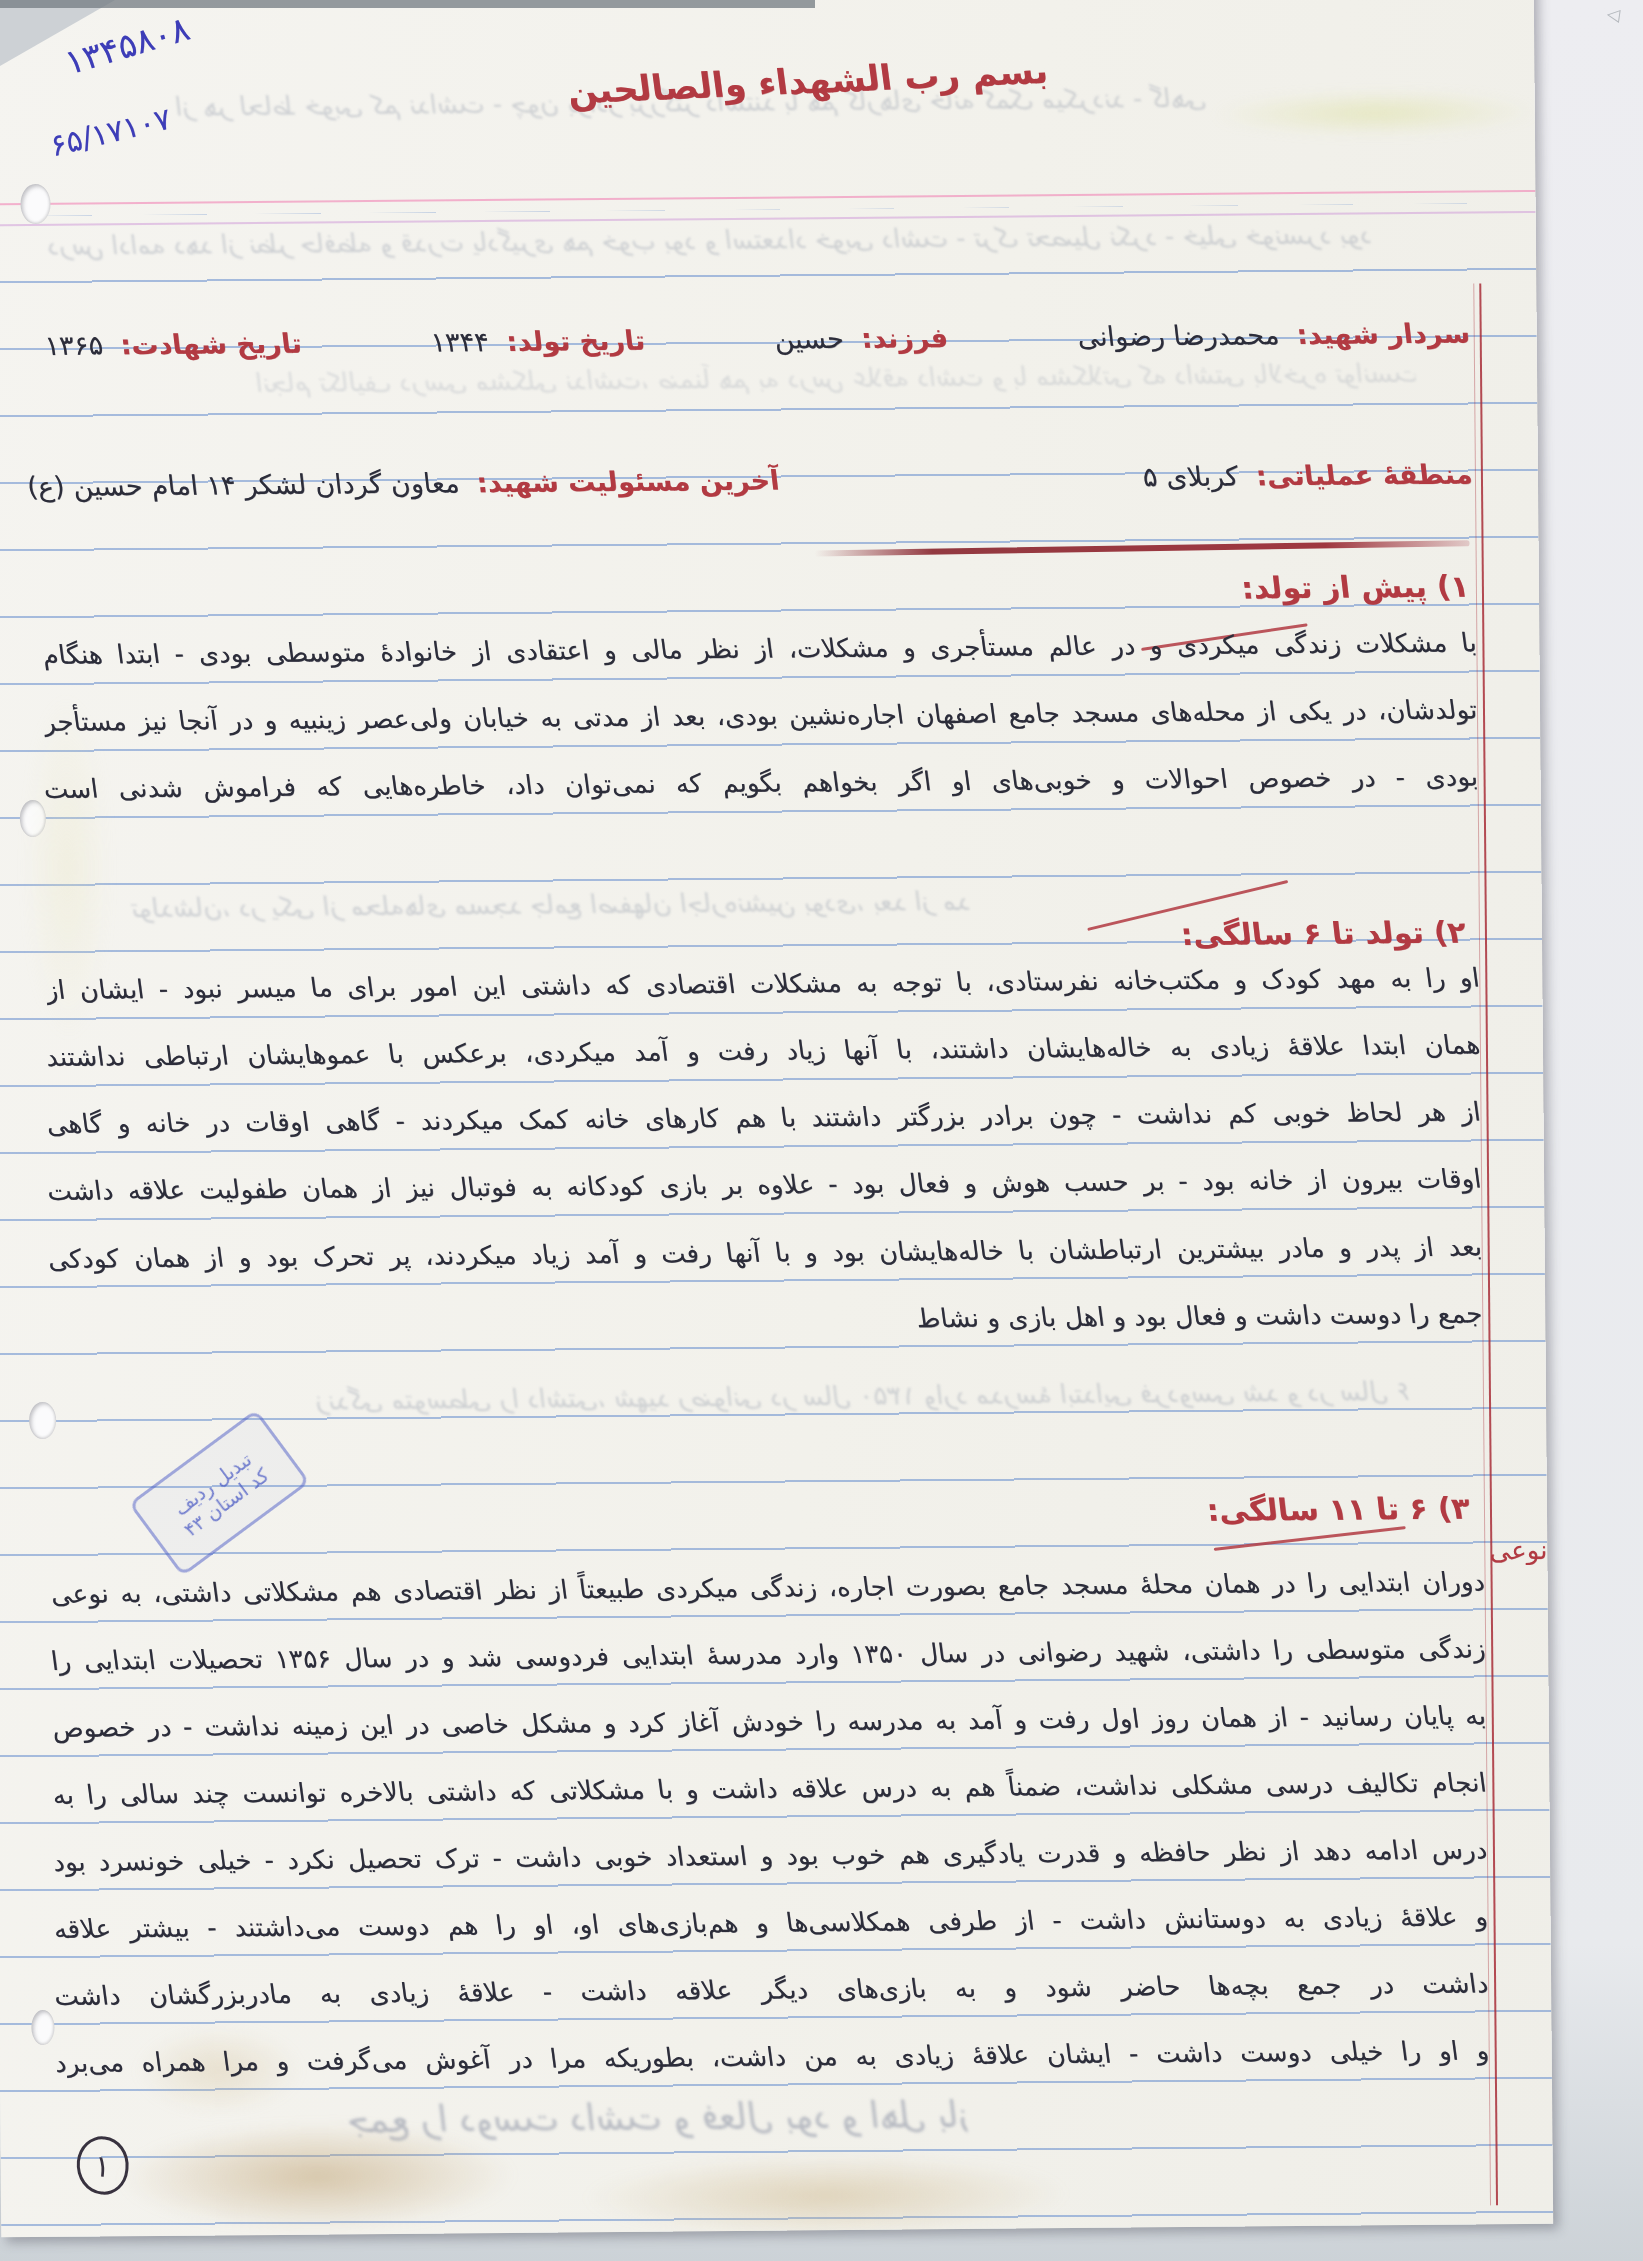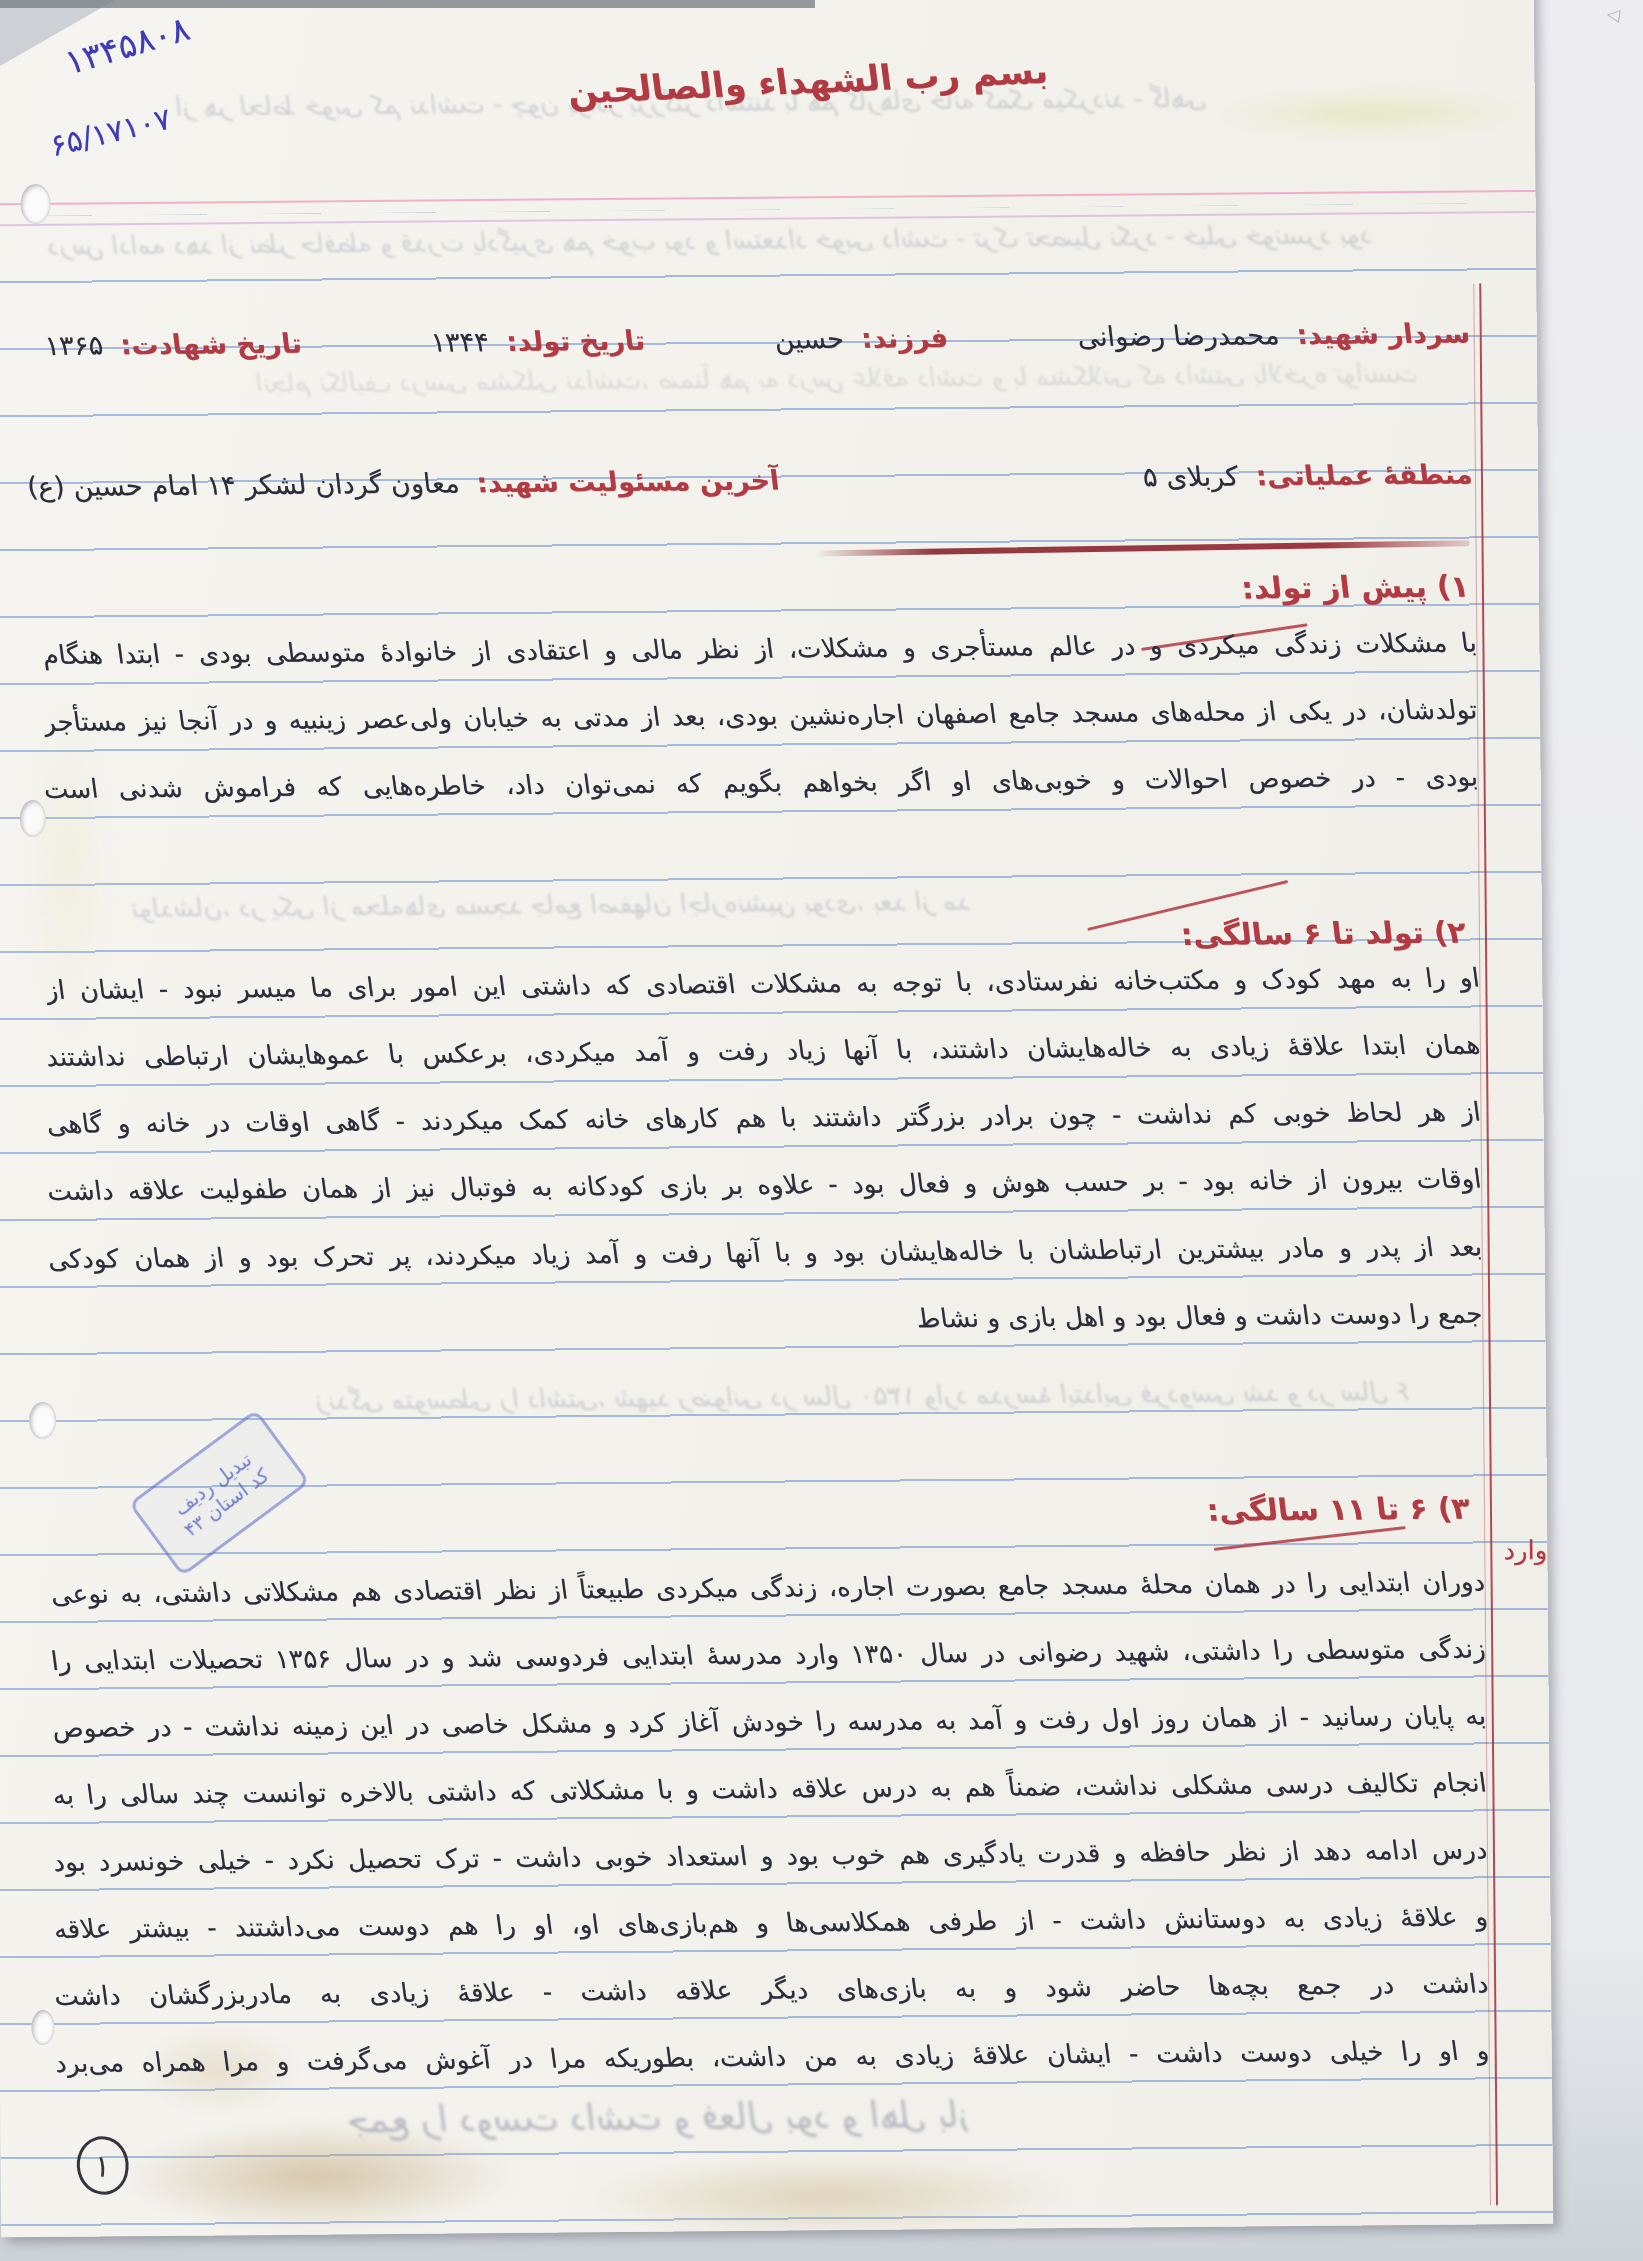--- a/index.html
+++ b/index.html
@@ -142,21 +142,21 @@
     <div class="hl ink" style="top:1250px;">بعد از پدر و مادر بیشترین ارتباطشان با خاله‌هایشان بود و با آنها رفت و آمد زیاد میکردند، پر تحرک بود و از همان کودکی</div>
     <div class="hl ink short" style="top:1317px;">جمع را دوست داشت و فعال بود و اهل بازی و نشاط</div>
 
     <div class="stamp" style="left:145px;top:1471px;">
       <span>تبدیل ردیف</span>
       <span>کد استان ۴۳</span>
     </div>
 
     <div class="heading red" style="left:1005px;top:1525px;width:470px;">۳) ۶ تا ۱۱ سالگی:</div>
     <div class="hu" style="left:1218px;top:1570px;width:193px;transform:rotate(-6deg);"></div>
-    <div class="marginword red" style="left:1490px;top:1570px;width:62px;overflow:hidden;">وارد</div>
+    <div class="marginword red" style="left:1490px;top:1570px;width:62px;overflow:hidden;">نوعی</div>
     <div class="hl ink" style="top:1585px;">دوران ابتدایی را در همان محلهٔ مسجد جامع بصورت اجاره، زندگی میکردی طبیعتاً از نظر اقتصادی هم مشکلاتی داشتی، به نوعی</div>
     <div class="hl ink" style="top:1652px;">زندگی متوسطی را داشتی، شهید رضوانی در سال ۱۳۵۰ وارد مدرسهٔ ابتدایی فردوسی شد و در سال ۱۳۵۶ تحصیلات ابتدایی را</div>
     <div class="hl ink" style="top:1719px;">به پایان رسانید - از همان روز اول رفت و آمد به مدرسه را خودش آغاز کرد و مشکل خاصی در این زمینه نداشت - در خصوص</div>
     <div class="hl ink" style="top:1786px;">انجام تکالیف درسی مشکلی نداشت، ضمناً هم به درس علاقه داشت و با مشکلاتی که داشتی بالاخره توانست چند سالی را به</div>
     <div class="hl ink" style="top:1853px;">درس ادامه دهد از نظر حافظه و قدرت یادگیری هم خوب بود و استعداد خوبی داشت - ترک تحصیل نکرد - خیلی خونسرد بود</div>
     <div class="hl ink" style="top:1920px;">و علاقهٔ زیادی به دوستانش داشت - از طرفی همکلاسی‌ها و هم‌بازی‌های او، او را هم دوست می‌داشتند - بیشتر علاقه</div>
     <div class="hl ink" style="top:1987px;">داشت در جمع بچه‌ها حاضر شود و به بازی‌های دیگر علاقه داشت - علاقهٔ زیادی به مادربزرگشان داشت</div>
     <div class="hl ink" style="top:2054px;">و او را خیلی دوست داشت - ایشان علاقهٔ زیادی به من داشت، بطوریکه مرا در آغوش می‌گرفت و مرا همراه می‌برد</div>
 
     <div class="pagenum" style="left:76px;top:2159px;">

